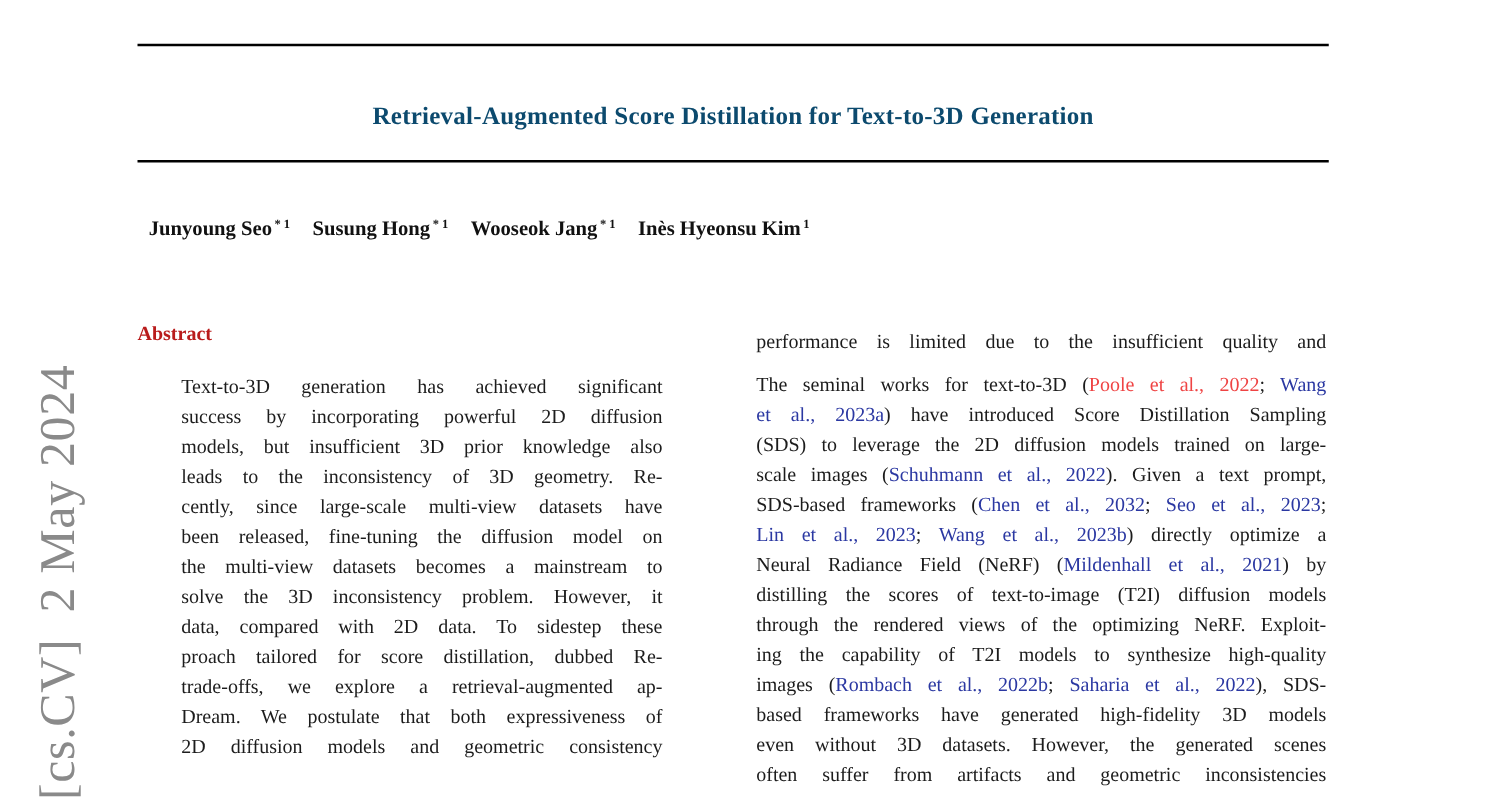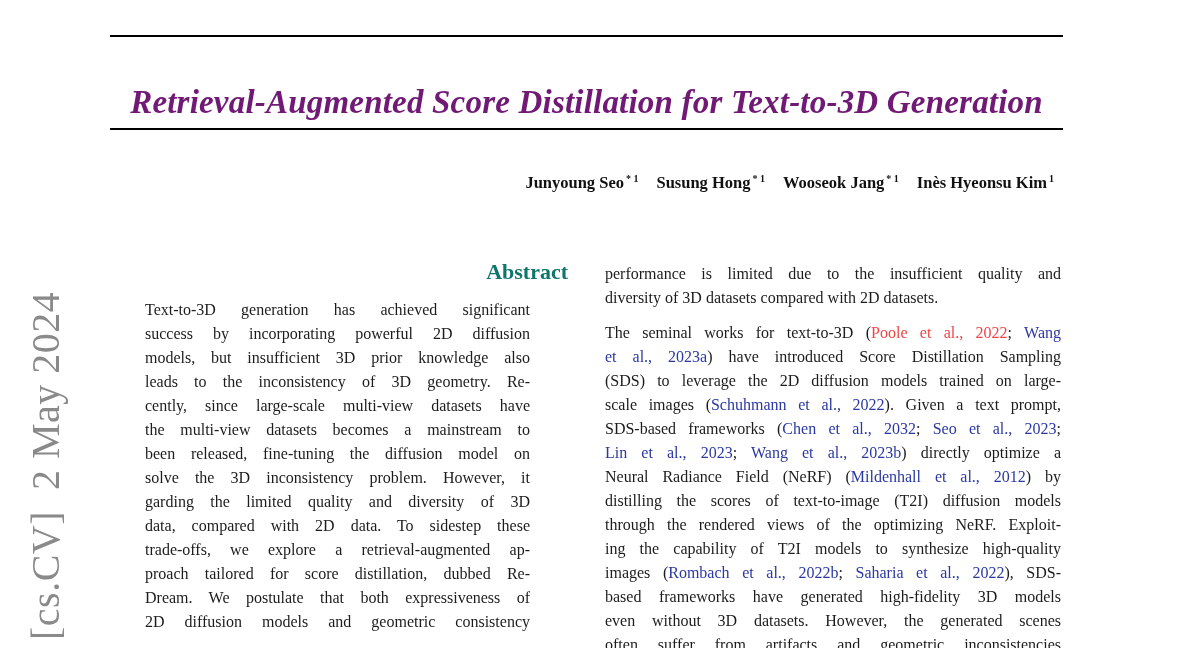--- a/index.html
+++ b/index.html
@@ -19,46 +19,45 @@
     position: absolute;
     left: 110px; width: 953px; height: 2px;
     background: #000000;
   }
   #rule-top { top: 35px; }
   #rule-bottom { top: 128px; }
   #paper-title {
     position: absolute;
     left: 110px; top: 64px; width: 953px;
     text-align: center;
-    font-size: 33px; font-weight: bold;
+    font-size: 20px; font-weight: bold;
     line-height: 32px;
-    color: #701a75;
+    color: #0c4a6e;
     letter-spacing: 0.2px;
-    font-style: italic;
   }
   #authors {
     position: absolute;
     left: 110px; top: 170px; width: 953px;
-    text-align: right;
+    text-align: left;
     font-size: 16.5px; font-weight: bold;
     line-height: 25px;
     color: #111111;
   }
   .author { display: inline-block; margin: 0 9px; white-space: nowrap; }
   .author sup {
     font-size: 10px; font-weight: bold;
     vertical-align: super; line-height: 0;
     margin-left: 2px;
   }
   #abstract-heading {
     position: absolute;
     left: 110px; top: 259px; width: 458px;
-    text-align: right;
-    font-size: 22px; font-weight: bold;
-    color: #0f766e;
+    text-align: left;
+    font-size: 16px; font-weight: bold;
+    color: #b91c1c;
   }
   #abstract-body {
     position: absolute;
     left: 145px; top: 298px; width: 385px;
     font-size: 16px;
   }
   #intro-column {
     position: absolute;
     left: 605px; top: 262px; width: 456px;
     font-size: 16px;
@@ -99,44 +98,42 @@
     <div id="authors-line-1"><span class="author">Junyoung Seo<sup>* 1</sup></span><span class="author">Susung Hong<sup>* 1</sup></span><span class="author">Wooseok Jang<sup>* 1</sup></span><span class="author">Inès Hyeonsu Kim<sup>1</sup></span></div>
   </div>
 
   <div id="abstract-heading">Abstract</div>
   <div id="abstract-body">
       <div class="tline">Text-to-3D generation has achieved significant</div>
       <div class="tline">success by incorporating powerful 2D diffusion</div>
       <div class="tline">models, but insufficient 3D prior knowledge also</div>
       <div class="tline">leads to the inconsistency of 3D geometry. Re-</div>
       <div class="tline">cently, since large-scale multi-view datasets have</div>
+      <div class="tline">been released, fine-tuning the diffusion model on</div>
       <div class="tline">the multi-view datasets becomes a mainstream to</div>
-      <div class="tline">been released, fine-tuning the diffusion model on</div>
       <div class="tline">solve the 3D inconsistency problem. However, it</div>
-      <div class="tline">garding the limited quality and diversity of 3D</div>
       <div class="tline">data, compared with 2D data. To sidestep these</div>
+      <div class="tline">proach tailored for score distillation, dubbed Re-</div>
       <div class="tline">trade-offs, we explore a retrieval-augmented ap-</div>
-      <div class="tline">proach tailored for score distillation, dubbed Re-</div>
       <div class="tline">Dream. We postulate that both expressiveness of</div>
       <div class="tline">2D diffusion models and geometric consistency</div>
     </div>
 
   <div id="intro-column">
       <div class="paragraph">
         <div class="tline">performance is limited due to the insufficient quality and</div>
-        <div class="tline par-end">diversity of 3D datasets compared with 2D datasets.</div>
       </div>
       <div class="paragraph">
         <div class="tline">The seminal works for text-to-3D (<span class="cite" style="color: #ef4444;">Poole et al., 2022</span>; <span class="cite" style="color: rgb(43, 56, 162);">Wang</span></div>
         <div class="tline"><span class="cite" style="color: rgb(43, 56, 162);">et al., 2023a</span>) have introduced Score Distillation Sampling</div>
         <div class="tline">(SDS) to leverage the 2D diffusion models trained on large-</div>
         <div class="tline">scale images (<span class="cite" style="color: rgb(43, 56, 162);">Schuhmann et al., 2022</span>). Given a text prompt,</div>
         <div class="tline">SDS-based frameworks (<span class="cite" style="color: rgb(43, 56, 162);">Chen et al., 2032</span>; <span class="cite" style="color: rgb(43, 56, 162);">Seo et al., 2023</span>;</div>
         <div class="tline"><span class="cite" style="color: rgb(43, 56, 162);">Lin et al., 2023</span>; <span class="cite" style="color: rgb(43, 56, 162);">Wang et al., 2023b</span>) directly optimize a</div>
-        <div class="tline">Neural Radiance Field (NeRF) (<span class="cite" style="color: rgb(43, 56, 162);">Mildenhall et al., 2012</span>) by</div>
+        <div class="tline">Neural Radiance Field (NeRF) (<span class="cite" style="color: rgb(43, 56, 162);">Mildenhall et al., 2021</span>) by</div>
         <div class="tline">distilling the scores of text-to-image (T2I) diffusion models</div>
         <div class="tline">through the rendered views of the optimizing NeRF. Exploit-</div>
         <div class="tline">ing the capability of T2I models to synthesize high-quality</div>
         <div class="tline">images (<span class="cite" style="color: rgb(43, 56, 162);">Rombach et al., 2022b</span>; <span class="cite" style="color: rgb(43, 56, 162);">Saharia et al., 2022</span>), SDS-</div>
         <div class="tline">based frameworks have generated high-fidelity 3D models</div>
         <div class="tline">even without 3D datasets. However, the generated scenes</div>
         <div class="tline">often suffer from artifacts and geometric inconsistencies</div>
       </div>
     </div>
 </div>

